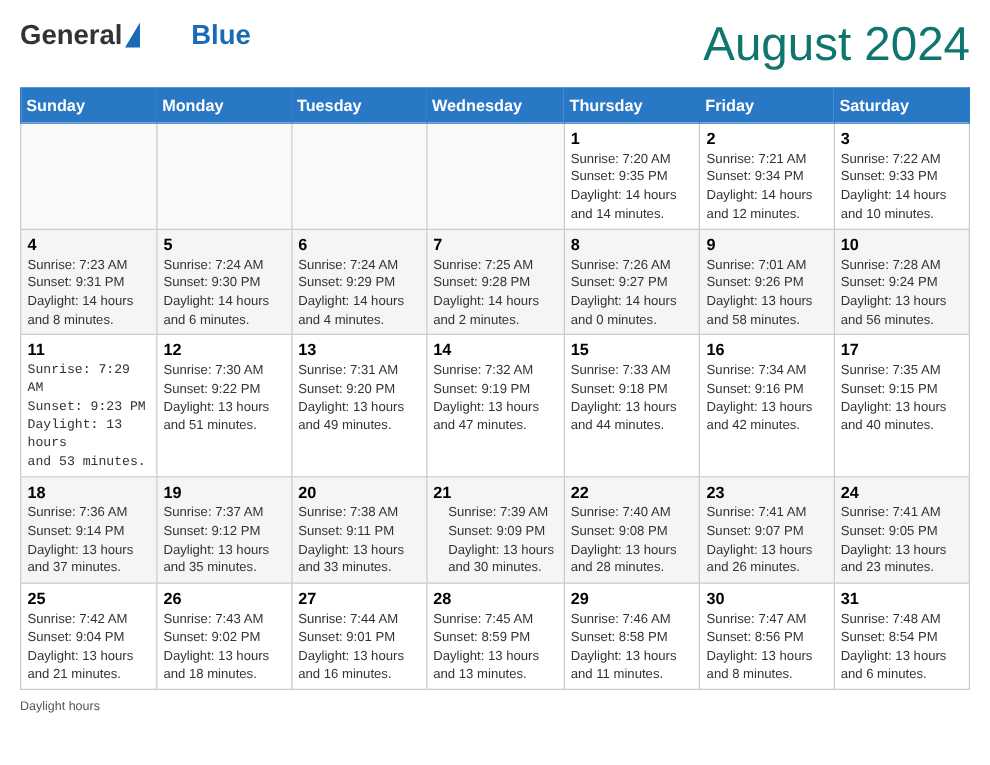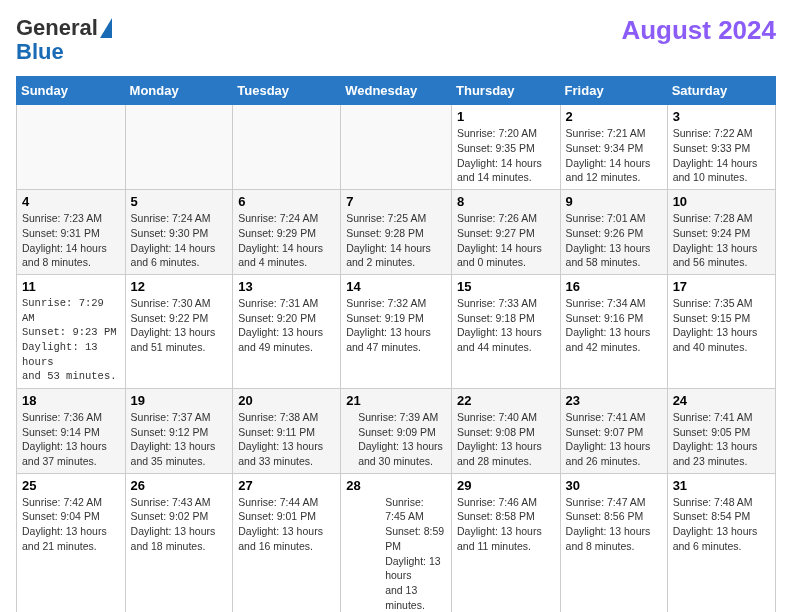--- a/index.html
+++ b/index.html
@@ -11,21 +11,21 @@
       padding: 16px;
     }
     .header-area {
       display: flex;
       justify-content: space-between;
       align-items: flex-start;
       margin-bottom: 12px;
     }
     .logo {
       display: flex;
-      flex-direction: column;
+      flex-direction: row;
       align-items: flex-start;
     }
     .logo-text {
       font-size: 22px;
       font-weight: bold;
       color: #333;
       line-height: 1.1;
     }
     .logo-text span.blue { color: #1a6bb5; }
     .logo-triangle {
@@ -38,23 +38,23 @@
       vertical-align: middle;
     }
     .logo-row {
       display: flex;
       align-items: center;
     }
     .title-area {
       text-align: right;
     }
     .main-title {
-      font-size: 26px;
-      font-weight: bold;
-      color: #8b5cf6;
+      font-size: 38px;
+      font-weight: normal;
+      color: #0f766e;
       line-height: 1.1;
     }
     .subtitle {
       font-size: 16px;
       color: #444;
       margin-top: 2px;
     }
     table {
       width: 100%;
       border-collapse: collapse;
@@ -106,21 +106,21 @@
 <div class="header-area">
   <div class="logo">
     <div class="logo-row">
       <span class="logo-text">
         <span style="color:#333;">General</span>
       </span>
       <span class="logo-triangle"></span>
     </div>
     <div class="logo-row">
       <span class="logo-text">
-        <span class="blue" style="color:#1a6bb5;">Blue</span>
+        <span class="blue" style="color:#1a6bb5;margin-left:41px;">Blue</span>
       </span>
     </div>
   </div>
   <div class="title-area">
     <div class="main-title">August 2024</div>
   </div>
 </div>
 
 <table>
   <thead>
@@ -332,21 +332,21 @@
         </td>
         <td>
           <span class="day-number">27</span>
           <div class="day-info" style="white-space: pre-line;">Sunrise: 7:44 AM
 Sunset: 9:01 PM
 Daylight: 13 hours
 and 16 minutes.</div>
         </td>
         <td>
           <span class="day-number">28</span>
-          <div class="day-info" style="white-space: pre-line; margin-left: 39px;">Sunrise: 7:45 AM
+          <div class="day-info" style="white-space: pre-line;">Sunrise: 7:45 AM
 Sunset: 8:59 PM
 Daylight: 13 hours
 and 13 minutes.</div>
         </td>
         <td>
           <span class="day-number">29</span>
           <div class="day-info" style="white-space: pre-line;">Sunrise: 7:46 AM
 Sunset: 8:58 PM
 Daylight: 13 hours
 and 11 minutes.</div>

